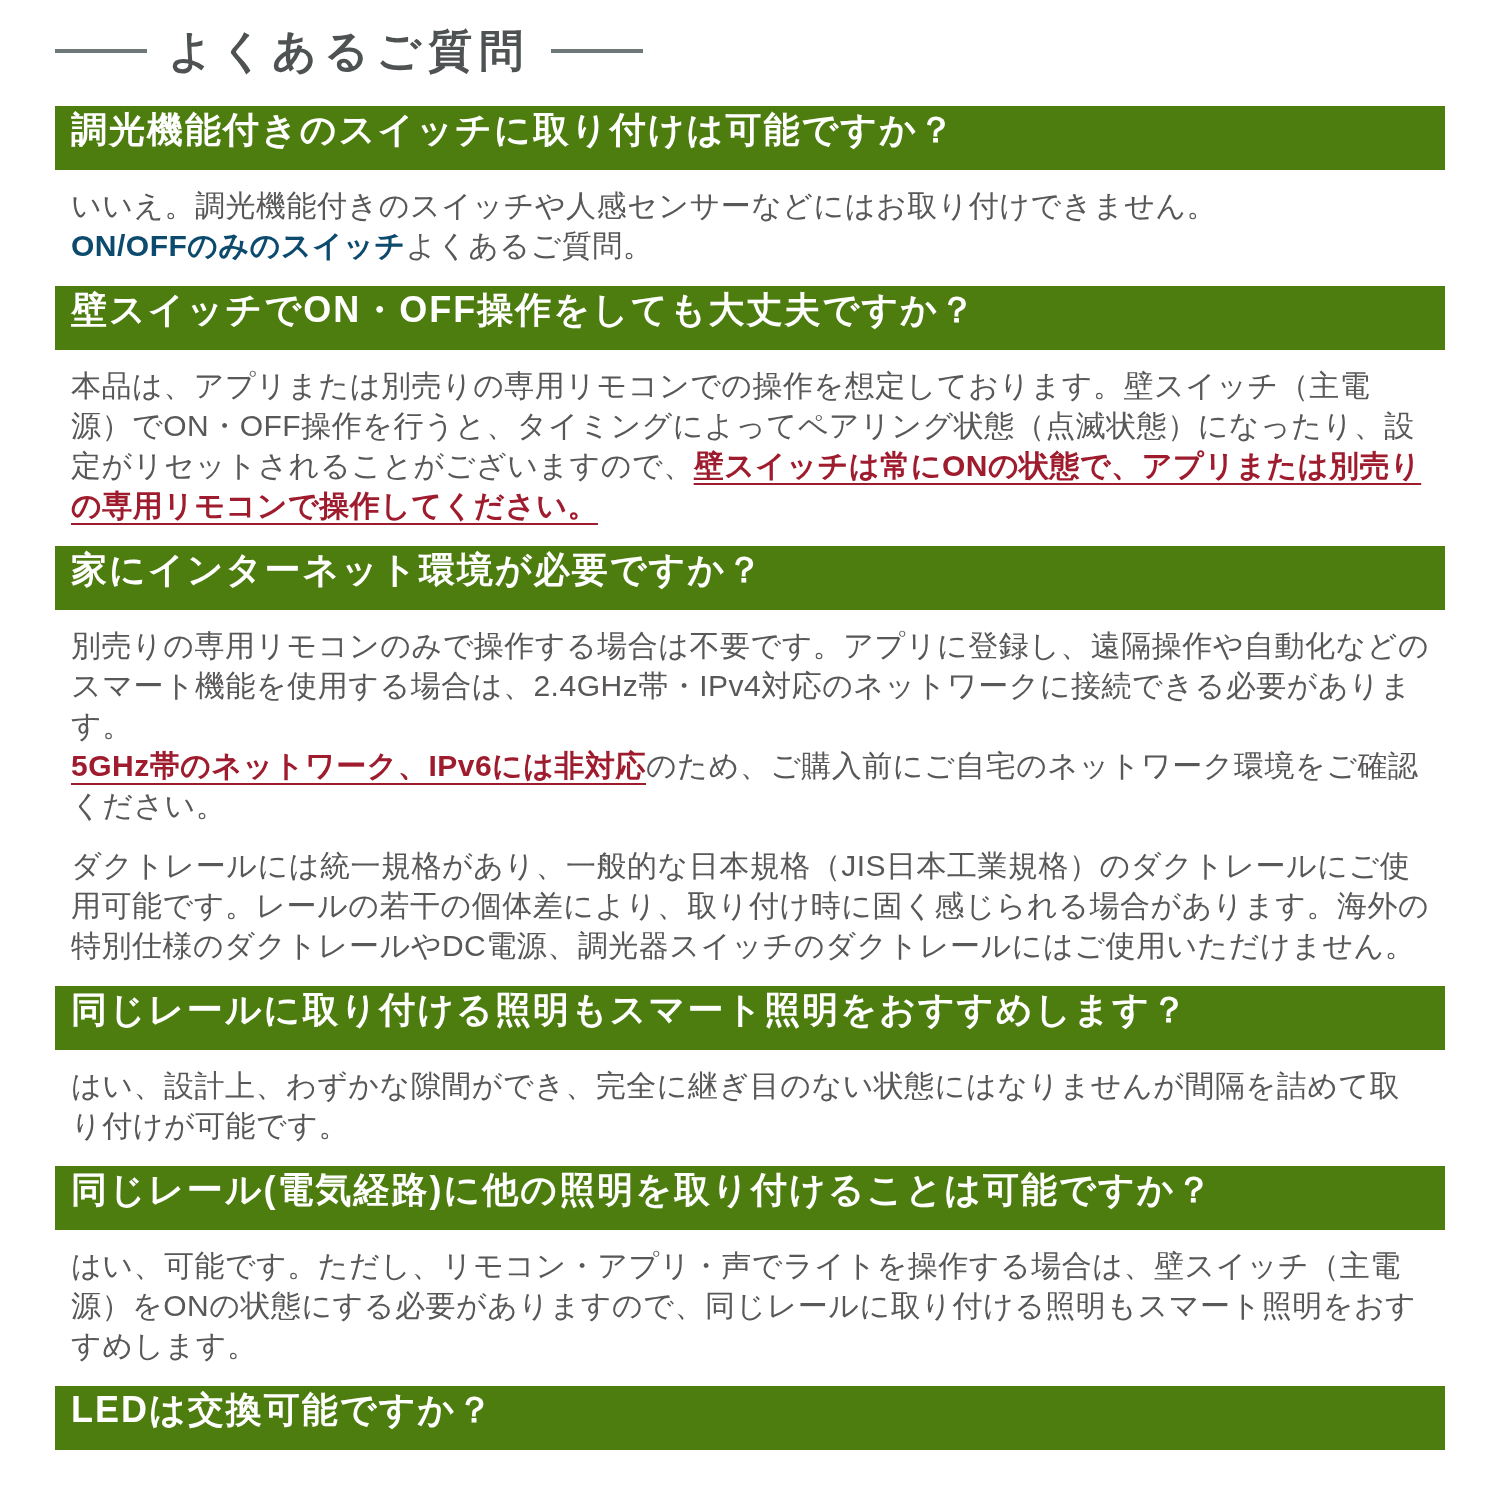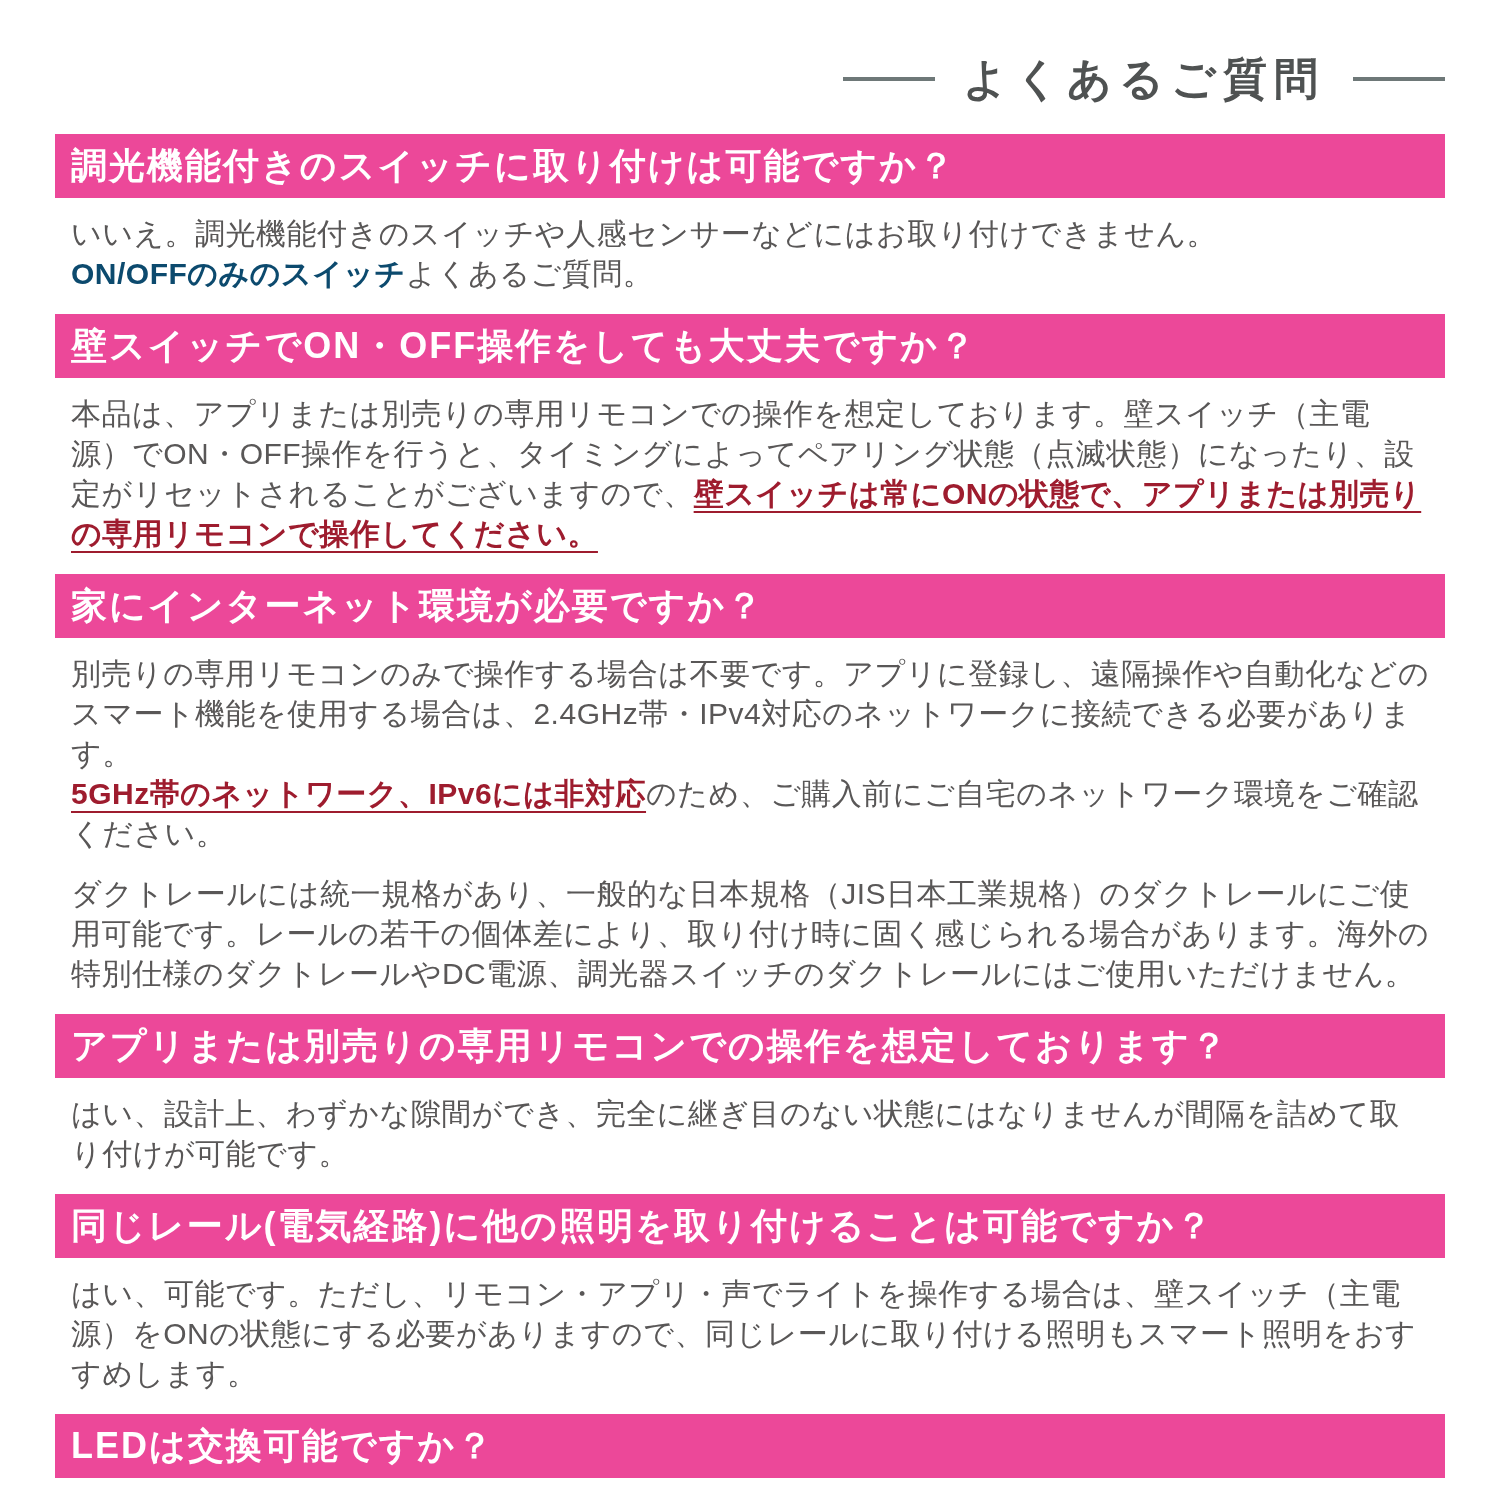--- a/index.html
+++ b/index.html
@@ -12,44 +12,43 @@
     font-family: "Liberation Sans", "DejaVu Sans", sans-serif;
   }
   .container {
     margin: 0 55px;
     width: 1390px;
   }
   
   .title-row {
     display: flex;
     align-items: center;
-    justify-content: flex-end;
-    gap: 28px;
-    padding-top: 48px;
+    justify-content: flex-start;
+    gap: 21px;
+    padding-top: 20px;
     margin-bottom: 24px;
     height: 62px;
   }
   .title-line {
     width: 92px;
     height: 4px;
     background: #6e7878;
   }
   .page-title {
     font-size: 44px;
     font-weight: bold;
     color: #4f5252;
     letter-spacing: 7px;
   }
   
   .faq-item { width: 100%; }
   .q-bar {
-    background: #ec4899;
+    background: #4d7c0f;
     height: 64px;
     display: flex;
-    align-items: center;
     padding: 0 16px;
     box-sizing: border-box;
   }
   .q-text {
     color: #ffffff;
     font-size: 36px;
     font-weight: bold;
     letter-spacing: 2px;
     white-space: nowrap;
   }
@@ -110,21 +109,21 @@
           <p><span class="seg-red-u">5GHz帯のネットワーク、IPv6には非対応</span><span>のため、ご購入前にご自宅のネットワーク環境をご確認ください。</span></p>
         </div>
       </section>
       <section class="faq-item">
         <div class="answer">
           <p><span>ダクトレールには統一規格があり、一般的な日本規格（JIS日本工業規格）のダクトレールにご使用可能です。レールの若干の個体差により、取り付け時に固く感じられる場合があります。海外の特別仕様のダクトレールやDC電源、調光器スイッチのダクトレールにはご使用いただけません。</span></p>
         </div>
       </section>
       <section class="faq-item">
         <div class="q-bar">
-          <span class="q-text">アプリまたは別売りの専用リモコンでの操作を想定しております？</span>
+          <span class="q-text">同じレールに取り付ける照明もスマート照明をおすすめします？</span>
         </div>
         <div class="answer">
           <p><span>はい、設計上、わずかな隙間ができ、完全に継ぎ目のない状態にはなりませんが間隔を詰めて取り付けが可能です。</span></p>
         </div>
       </section>
       <section class="faq-item">
         <div class="q-bar">
           <span class="q-text">同じレール(電気経路)に他の照明を取り付けることは可能ですか？</span>
         </div>
         <div class="answer">

